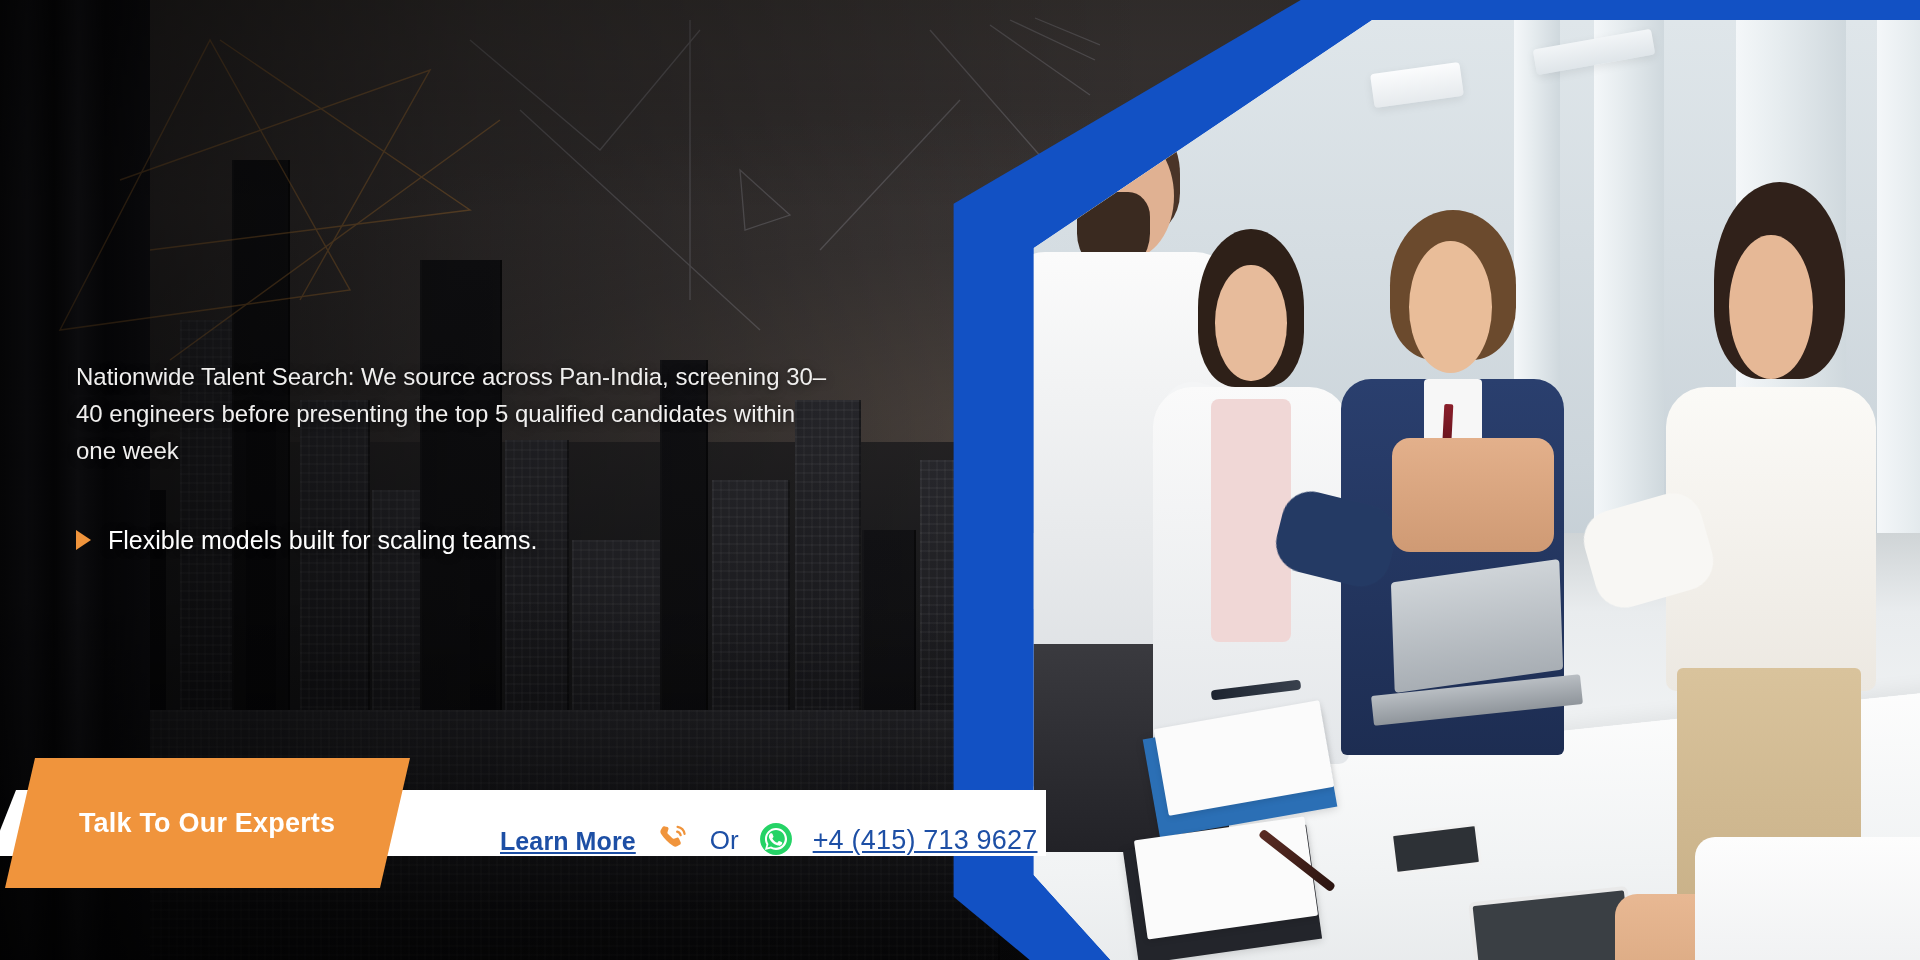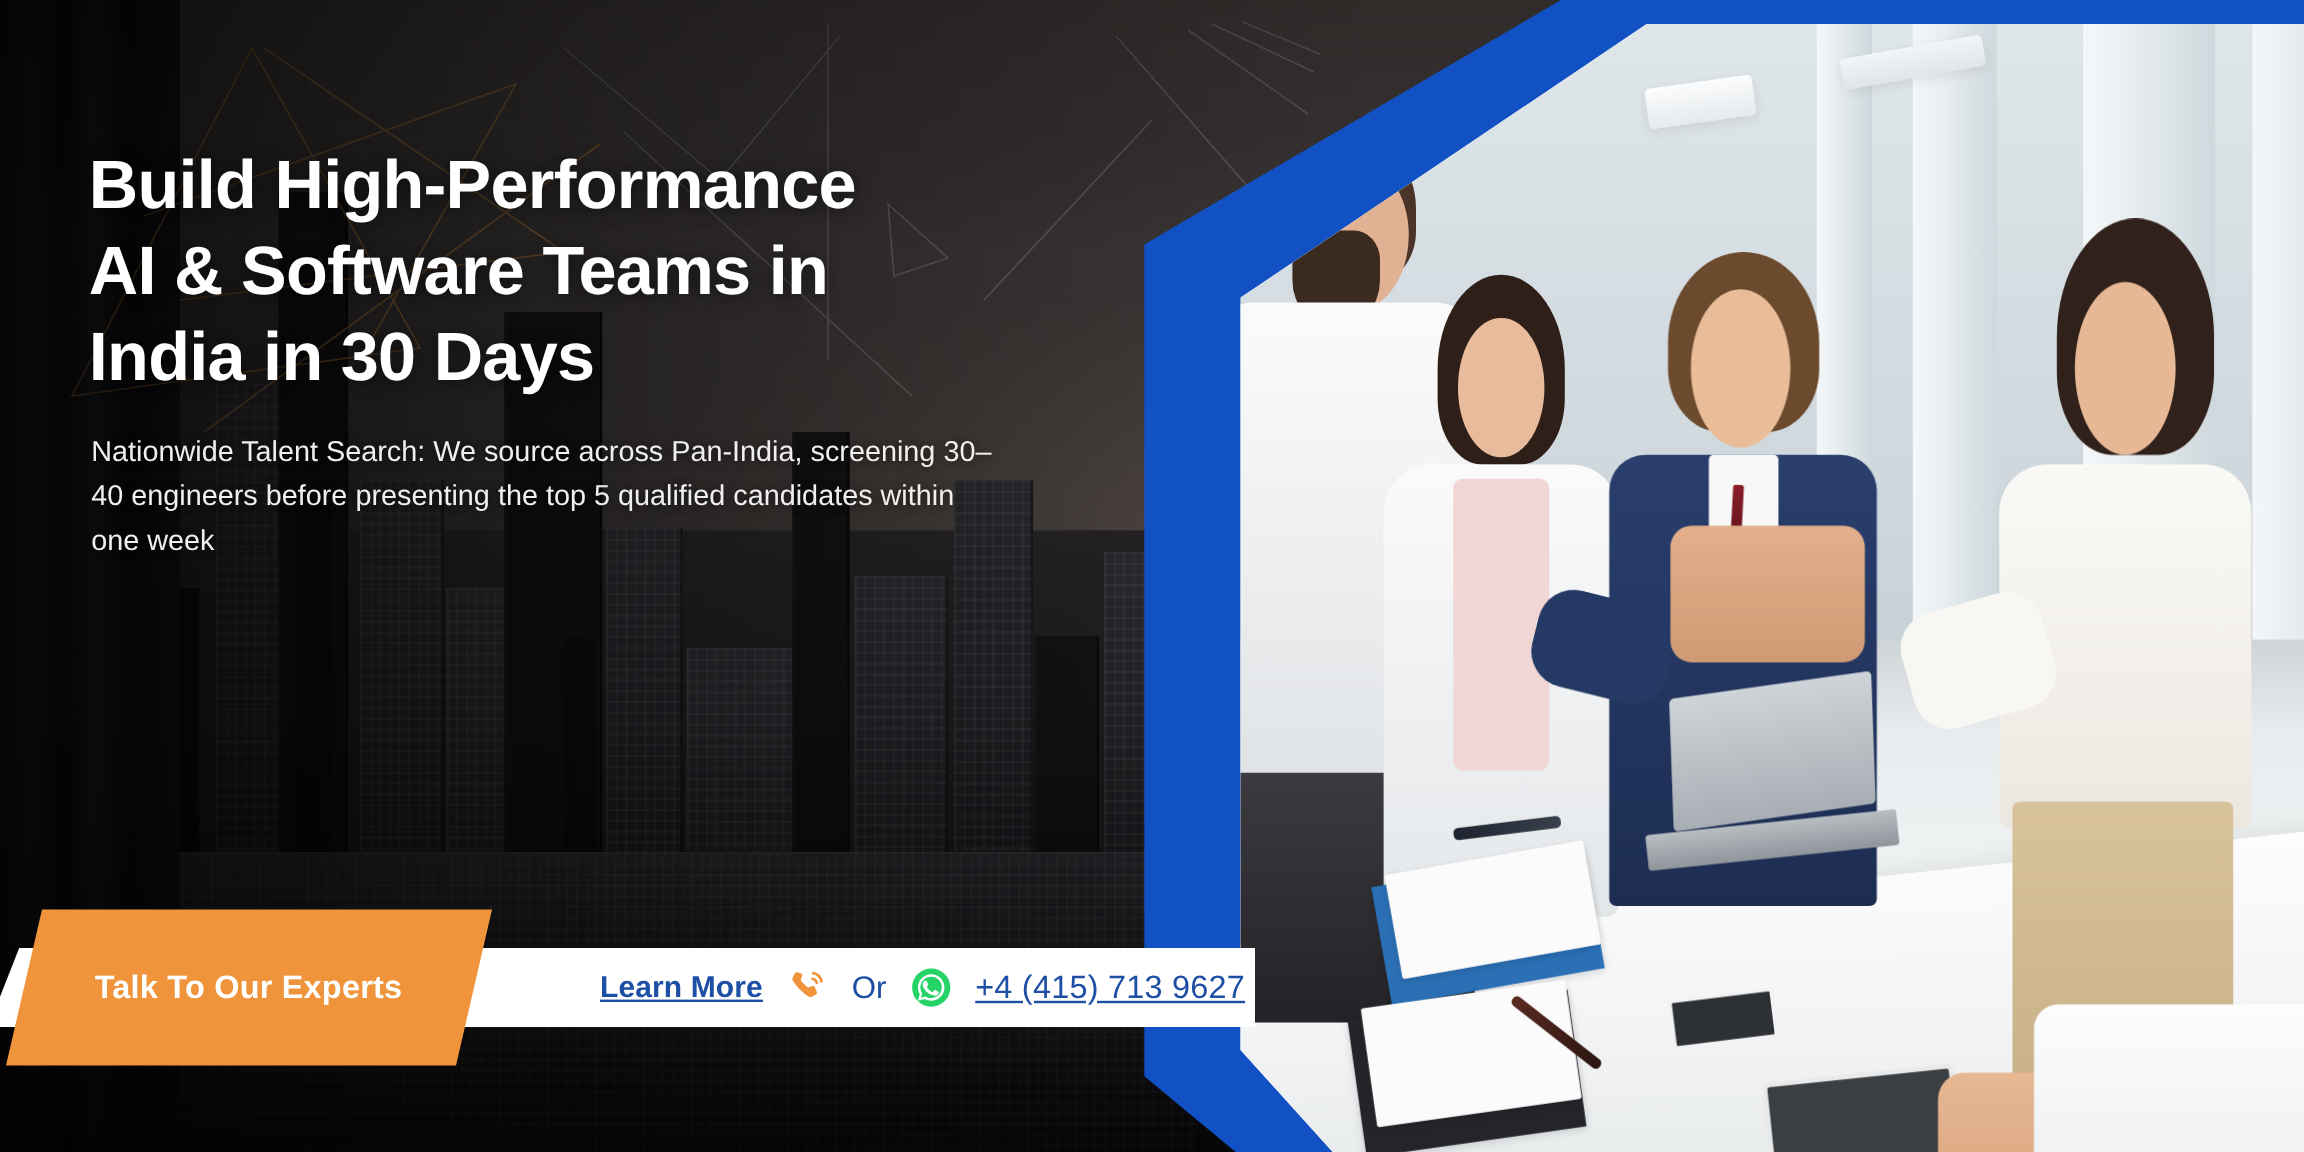--- a/index.html
+++ b/index.html
@@ -176,21 +176,21 @@
     transform: skewX(-13deg);
     display: flex; align-items: center; justify-content: center;
   }
   .cta-button-label {
     transform: skewX(13deg);
     color: #ffffff; font-size: 27px; font-weight: 700; letter-spacing: .2px;
     white-space: nowrap;
   }
   .cta-right {
     position: absolute; left: 500px; top: 790px; height: 66px;
-    display: flex; align-items: center; gap: 20px;
+    display: flex; align-items: flex-end; gap: 20px;
   }
   .learn-more {
     color: #1d4fa5; font-size: 25px; font-weight: 700; letter-spacing: .1px;
   }
   .or-text { color: #1d4fa5; font-size: 26px; font-weight: 400; }
   .phone-num { color: #1d4fa5; font-size: 27px; font-weight: 500; letter-spacing: .2px; white-space: nowrap; }
   .ico { display: inline-flex; align-items: center; justify-content: center; }
 </style>
 </head>
 <body>
@@ -312,29 +312,28 @@
         <div class="body" style="left:0; top:0; width:80%; height:100%; background:linear-gradient(180deg,#e8b893,#d2a077); border-radius:22px;"></div>
       </div>
       <div class="person" style="left:74%; top:86%; width:26%; height:22%;">
         <div class="body" style="left:0; top:0; width:100%; height:100%; background:linear-gradient(180deg,#fdfdfd,#e8eaec); border-radius:20px;"></div>
       </div>
     </div>
   </div>
 
   <div class="content">
 
-    <h1 class="headline">
-      <span>Build High-Performance</span>
-      <span>AI &amp; Software Teams in</span>
-      <span>India in 30 Days</span>
-    </h1>
 
     <p class="subtext">Nationwide Talent Search: We source across Pan-India, screening 30–40 engineers before presenting the top 5 qualified candidates within one week</p>
 
     <ul class="bullets" style="list-style:none;">
+      <li class="bullet">
+        <span class="bullet-marker"></span>
+        <span class="bullet-text">Flexible models built for scaling teams.</span>
+      </li>
     </ul>
   </div>
 
   <div class="cta-white"></div>
 
   <div class="cta-button">
     <span class="cta-button-label">Talk To Our Experts</span>
   </div>
 
   <div class="cta-right">

